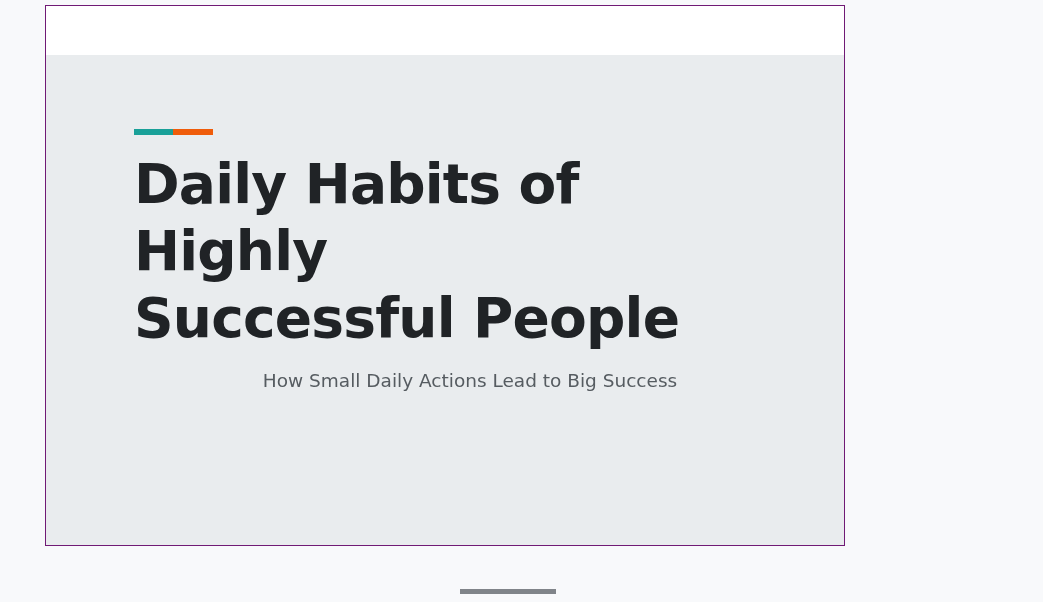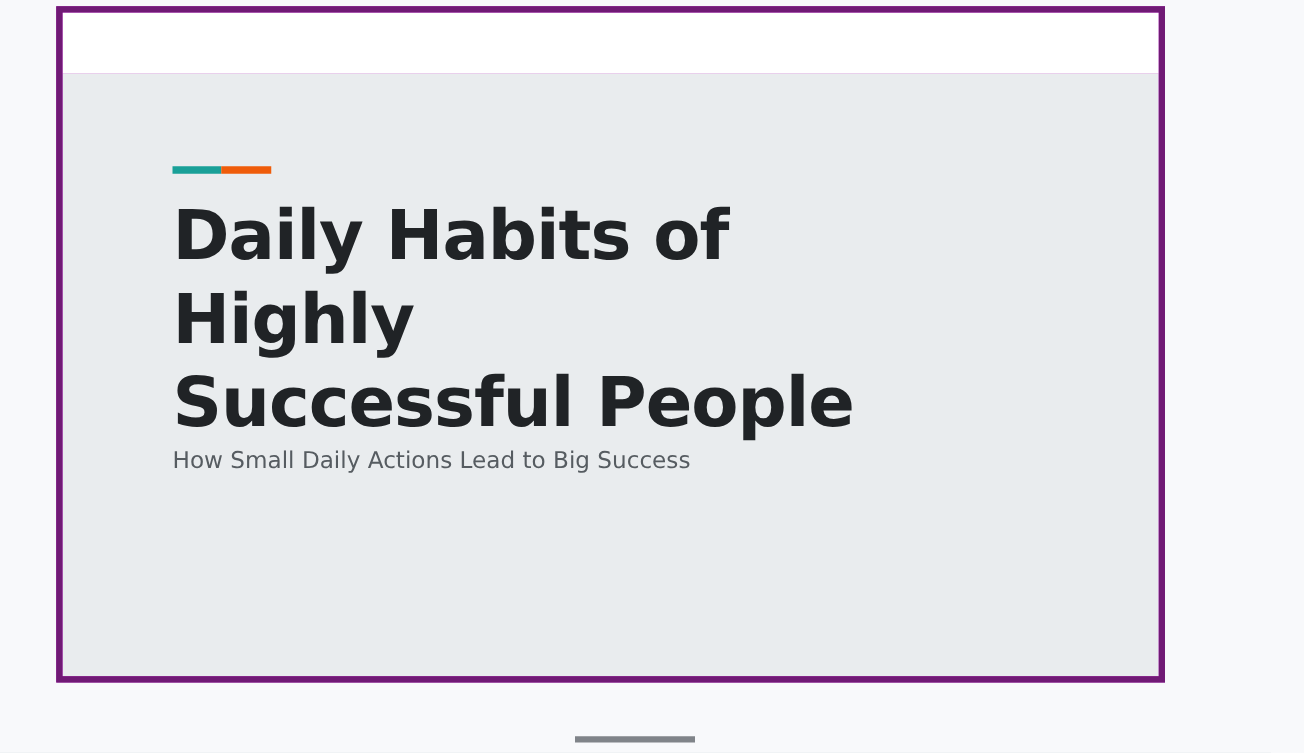--- a/index.html
+++ b/index.html
@@ -14,25 +14,25 @@
     font-family: "DejaVu Sans", "Liberation Sans", sans-serif;
     overflow: hidden;
     position: relative;
   }
 
   
   .slide-card {
     position: absolute;
     left: 45px;
     top: 5px;
-    width: 887px;
+    width: 800px;
     height: 541px;
-    border: 5px solid #701a75;
+    border: 1px solid #701a75;
     box-sizing: border-box;
-    background: #a21caf;
+    background: #ef4444;
     overflow: hidden;
   }
 
   
   .slide-topbar {
     position: absolute;
     left: 0;
     top: 0;
     width: 100%;
     height: 49px;
@@ -90,26 +90,27 @@
     letter-spacing: -0.8px;
     color: #202326;
     white-space: pre-line;
   }
 
   .slide-subtitle {
     position: absolute;
     top: 297px;
     left: 0;
     width: 640px;
-    margin: 0;
+    margin: 16px;
     font-family: "DejaVu Sans", "Liberation Sans", sans-serif;
     font-size: 18.5px;
     line-height: 26px;
     font-weight: 400;
     color: #565c61;
+    text-align: center;
   }
 
   
   .scrollbar-track {
     position: absolute;
     left: 45px;
     top: 586px;
     width: 962px;
     height: 11px;
     background: transparent;

